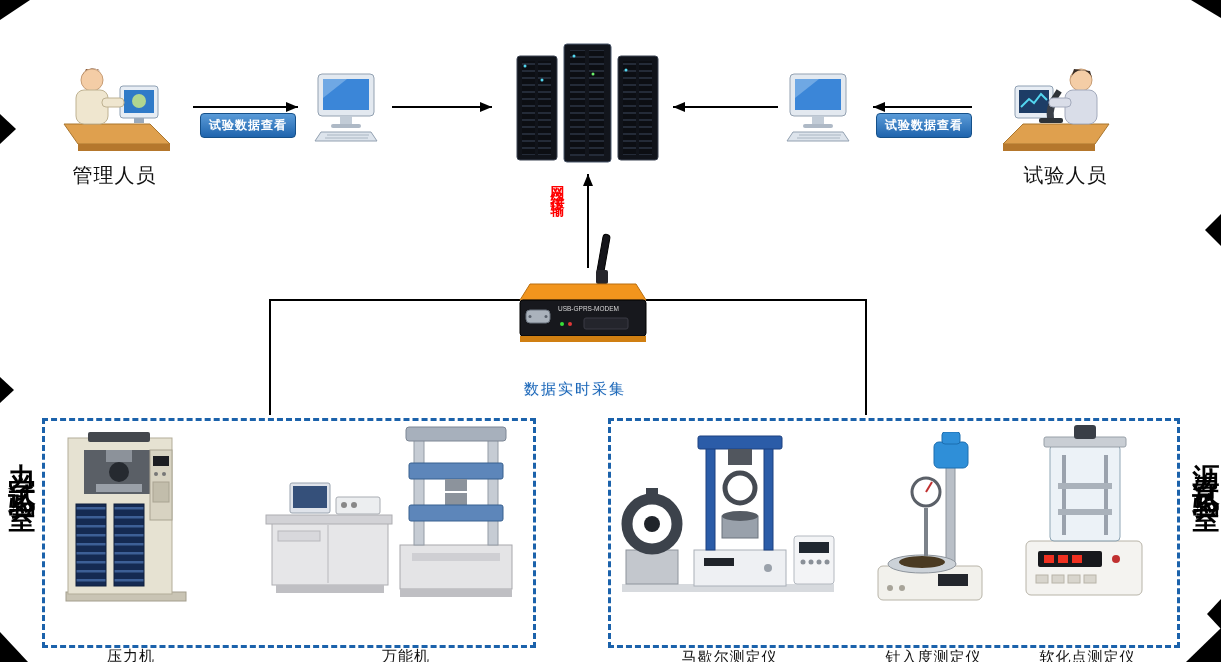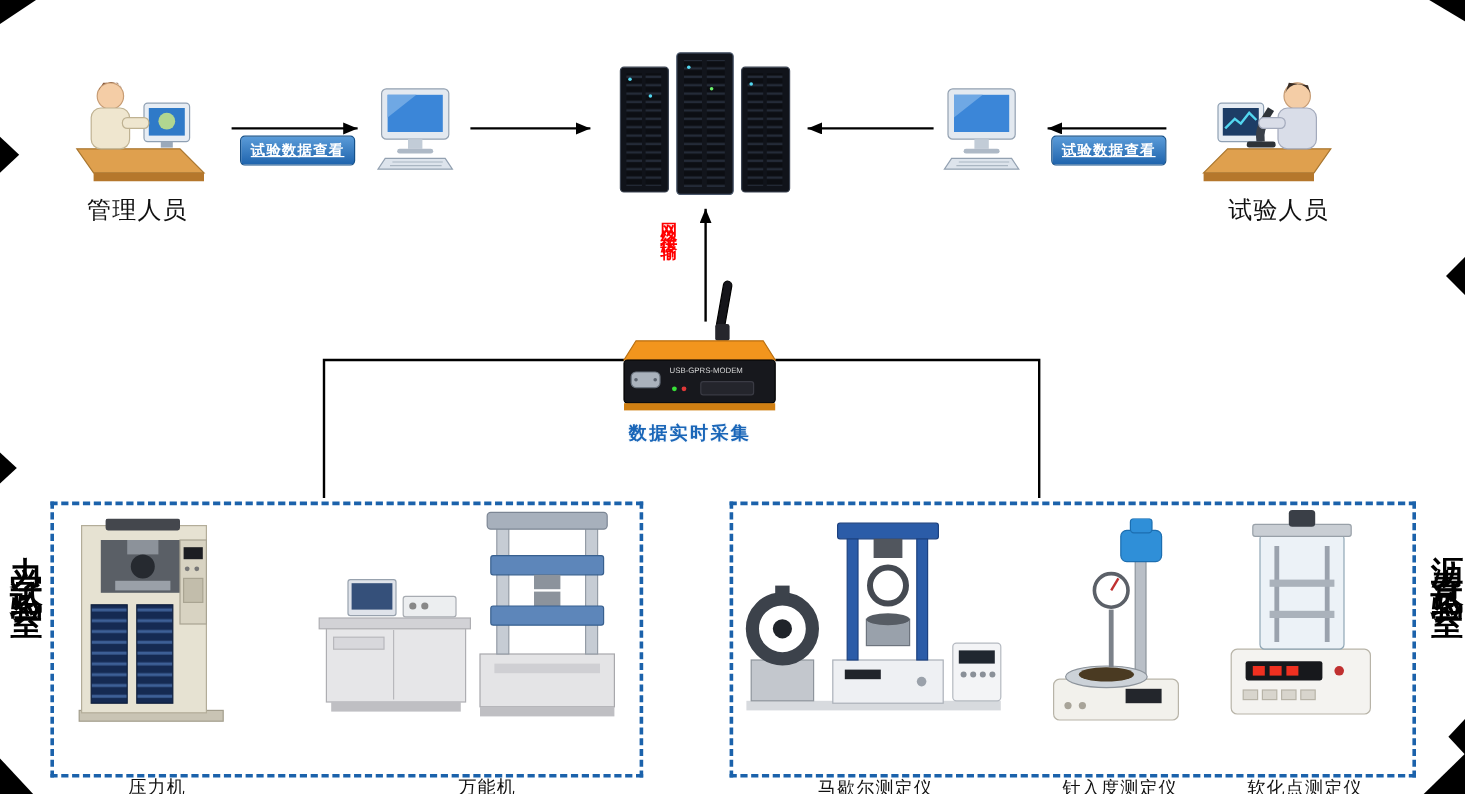--- a/index.html
+++ b/index.html
@@ -7,26 +7,26 @@
   body { font-family:"Liberation Sans","DejaVu Sans",sans-serif; color:#111; }
   .canvas { position:relative; width:1221px; height:662px; background:#ffffff; overflow:hidden; }
   .overlay { position:absolute; left:0; top:0; z-index:1; pointer-events:none; }
   .node { position:absolute; z-index:2; }
   .caption { position:absolute; z-index:3; text-align:center; color:#111; }
   .title { font-size:17px; letter-spacing:1px; }
   .actor-label { font-size:20px; letter-spacing:1px; }
   .equip-label { font-size:15px; letter-spacing:1px;margin-top:36px; }
   .badge { position:absolute; z-index:3; background:linear-gradient(180deg,#5a9bd8,#1f64ad);
            color:#fff; font-size:12px; font-weight:bold; padding:3px 8px; border-radius:4px;
-           letter-spacing:1px; border:1px solid #155089;text-decoration:underline; }
+           letter-spacing:1px; border:1px solid #155089; }
   .vtext { position:absolute; z-index:3; writing-mode:vertical-rl; text-orientation:upright; }
   .net-label { color:#ff0000; font-weight:bold; font-size:14px; letter-spacing:6px; }
   .lab-title { font-weight:bold; font-size:27px; letter-spacing:10px; color:#000; }
-  .collect-label { font-weight:bold; font-size:15px; color:#1a66b8; letter-spacing:2px;
-                   text-shadow:0 0 2px #dce9f6; }
+  .collect-label { font-weight:normal; font-size:15px; color:#1a66b8; letter-spacing:2px;
+                   text-shadow:0 0 2px #dce9f6;margin-top:28px; }
   .lab-box { position:absolute; z-index:1; border:3px dashed #1b62ab; background:transparent; }
 </style>
 </head>
 <body>
 
 <div class="canvas">
 
   <svg class="overlay" width="1221" height="662" viewBox="0 0 1221 662">
     <defs>
       <marker id="ah" markerUnits="userSpaceOnUse" markerWidth="14" markerHeight="12" refX="12" refY="5" orient="auto-start-reverse">

